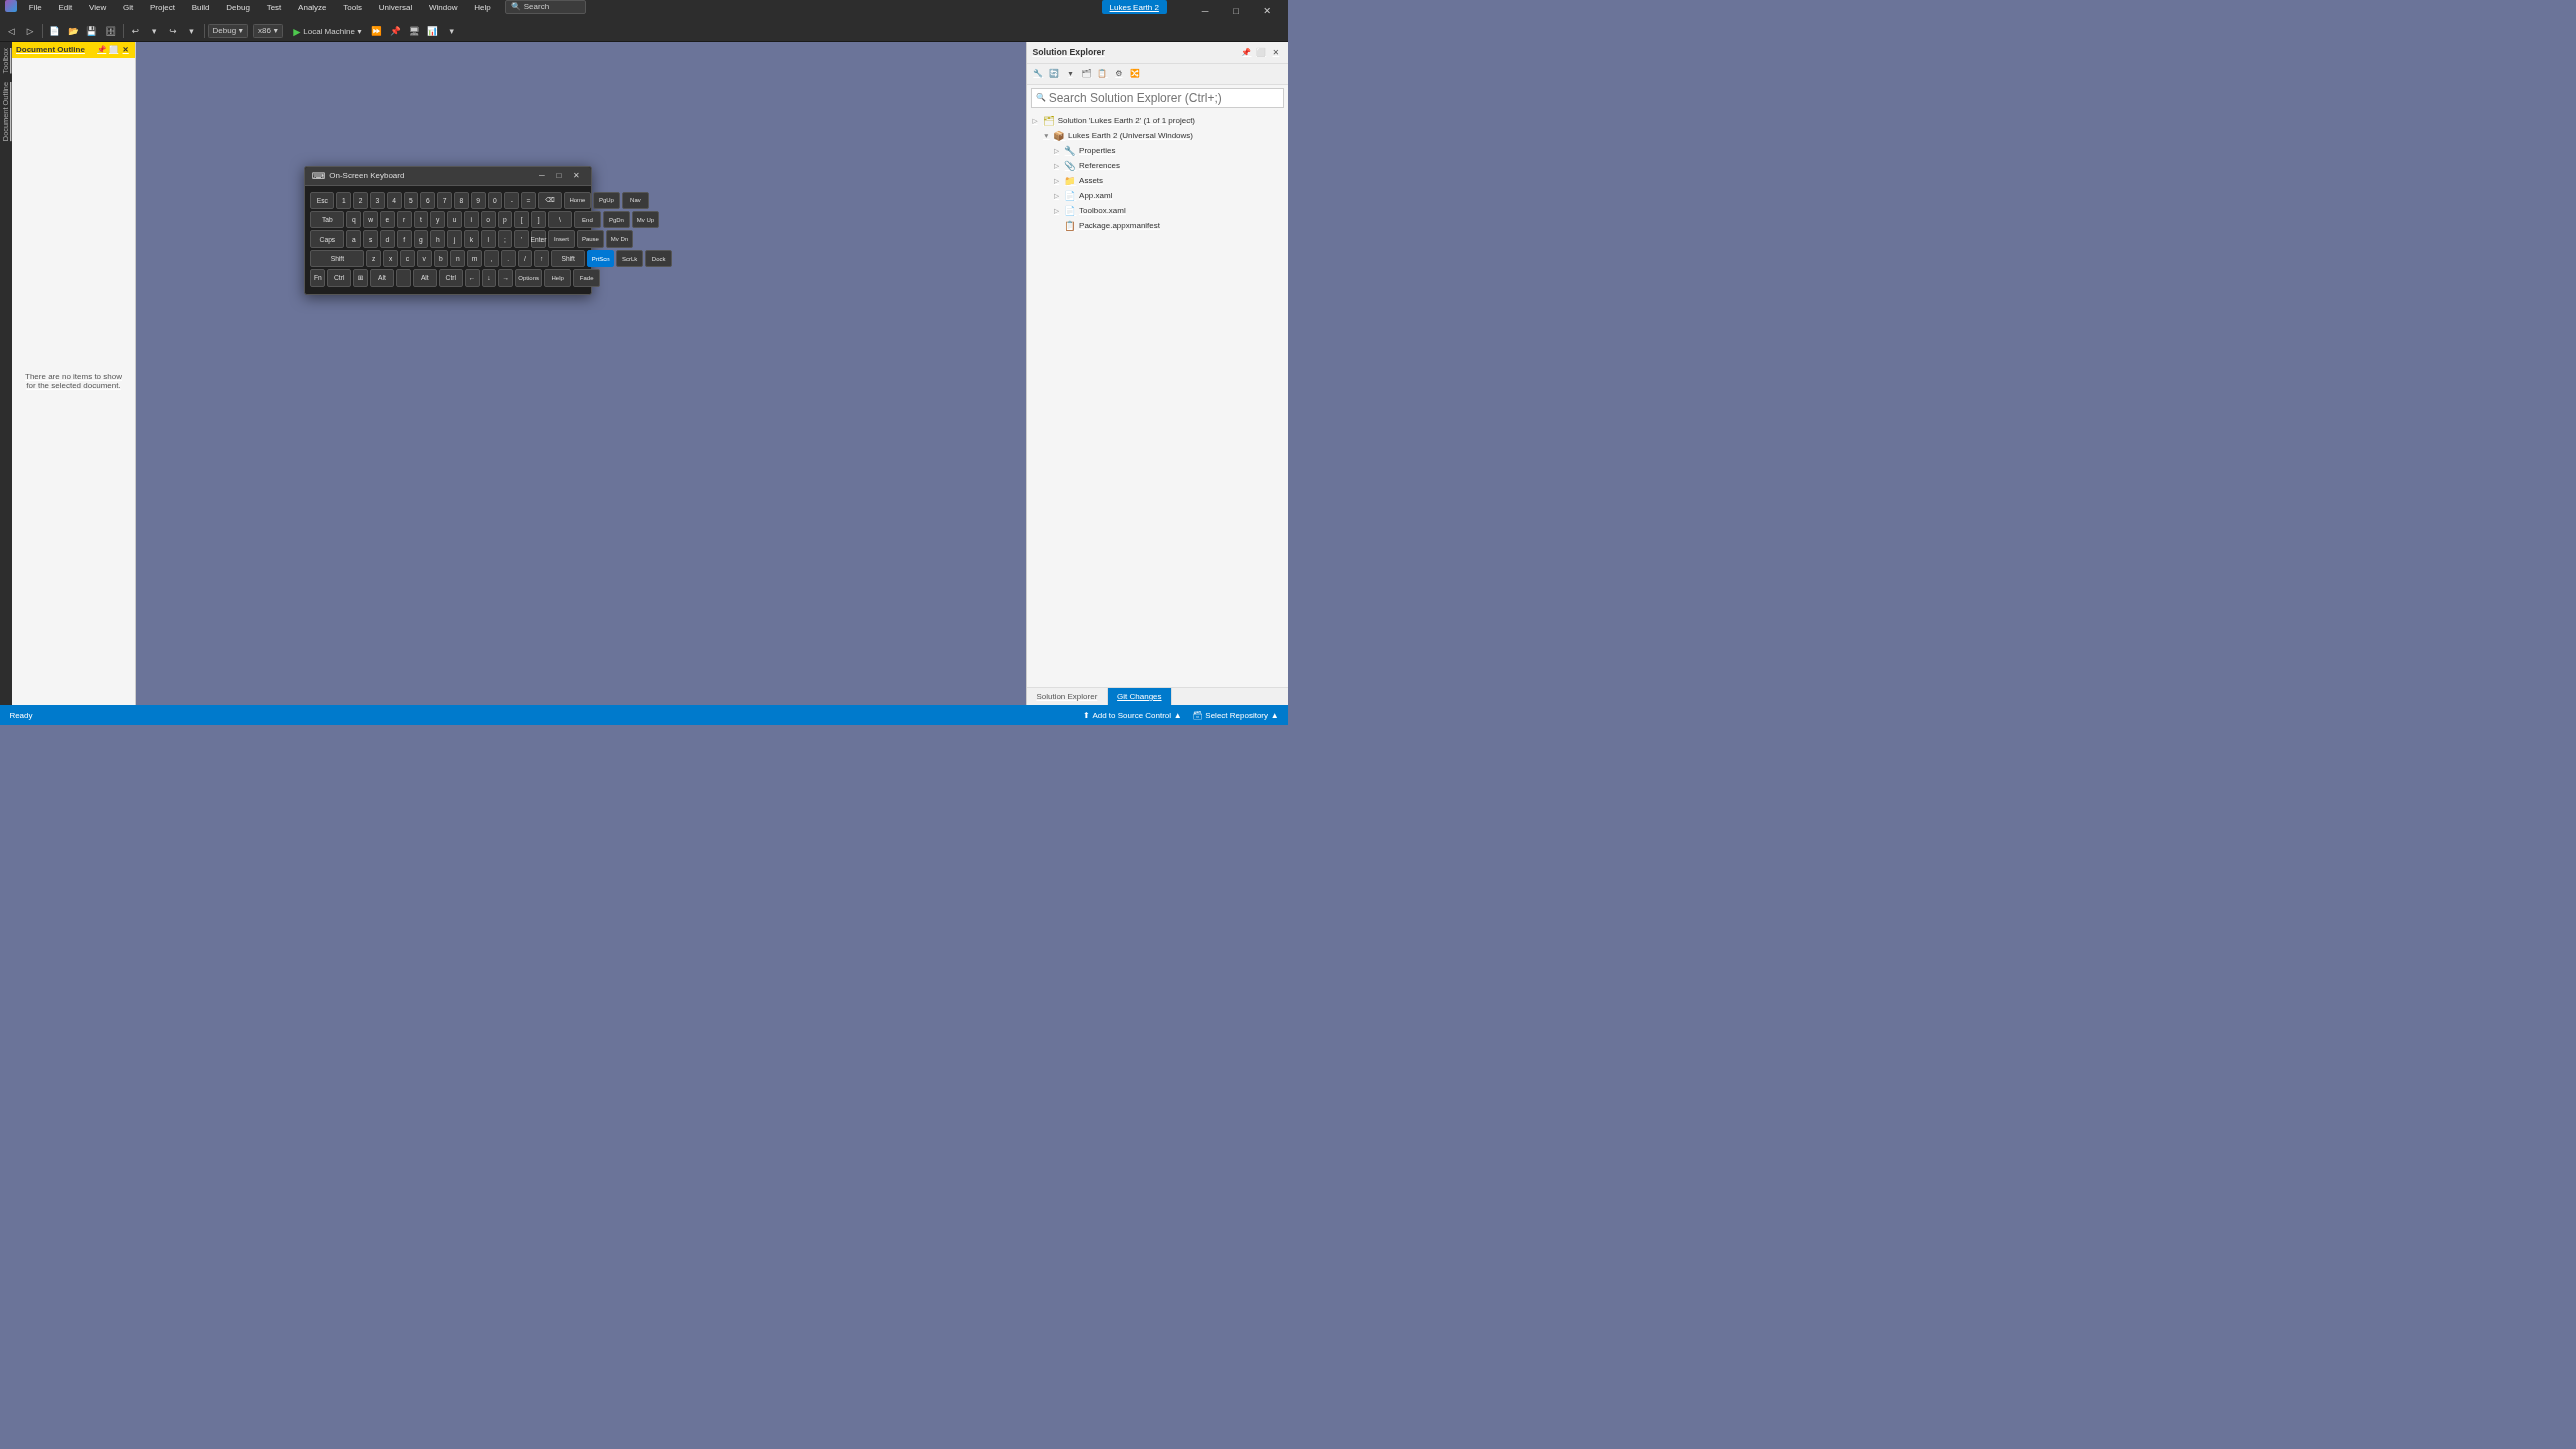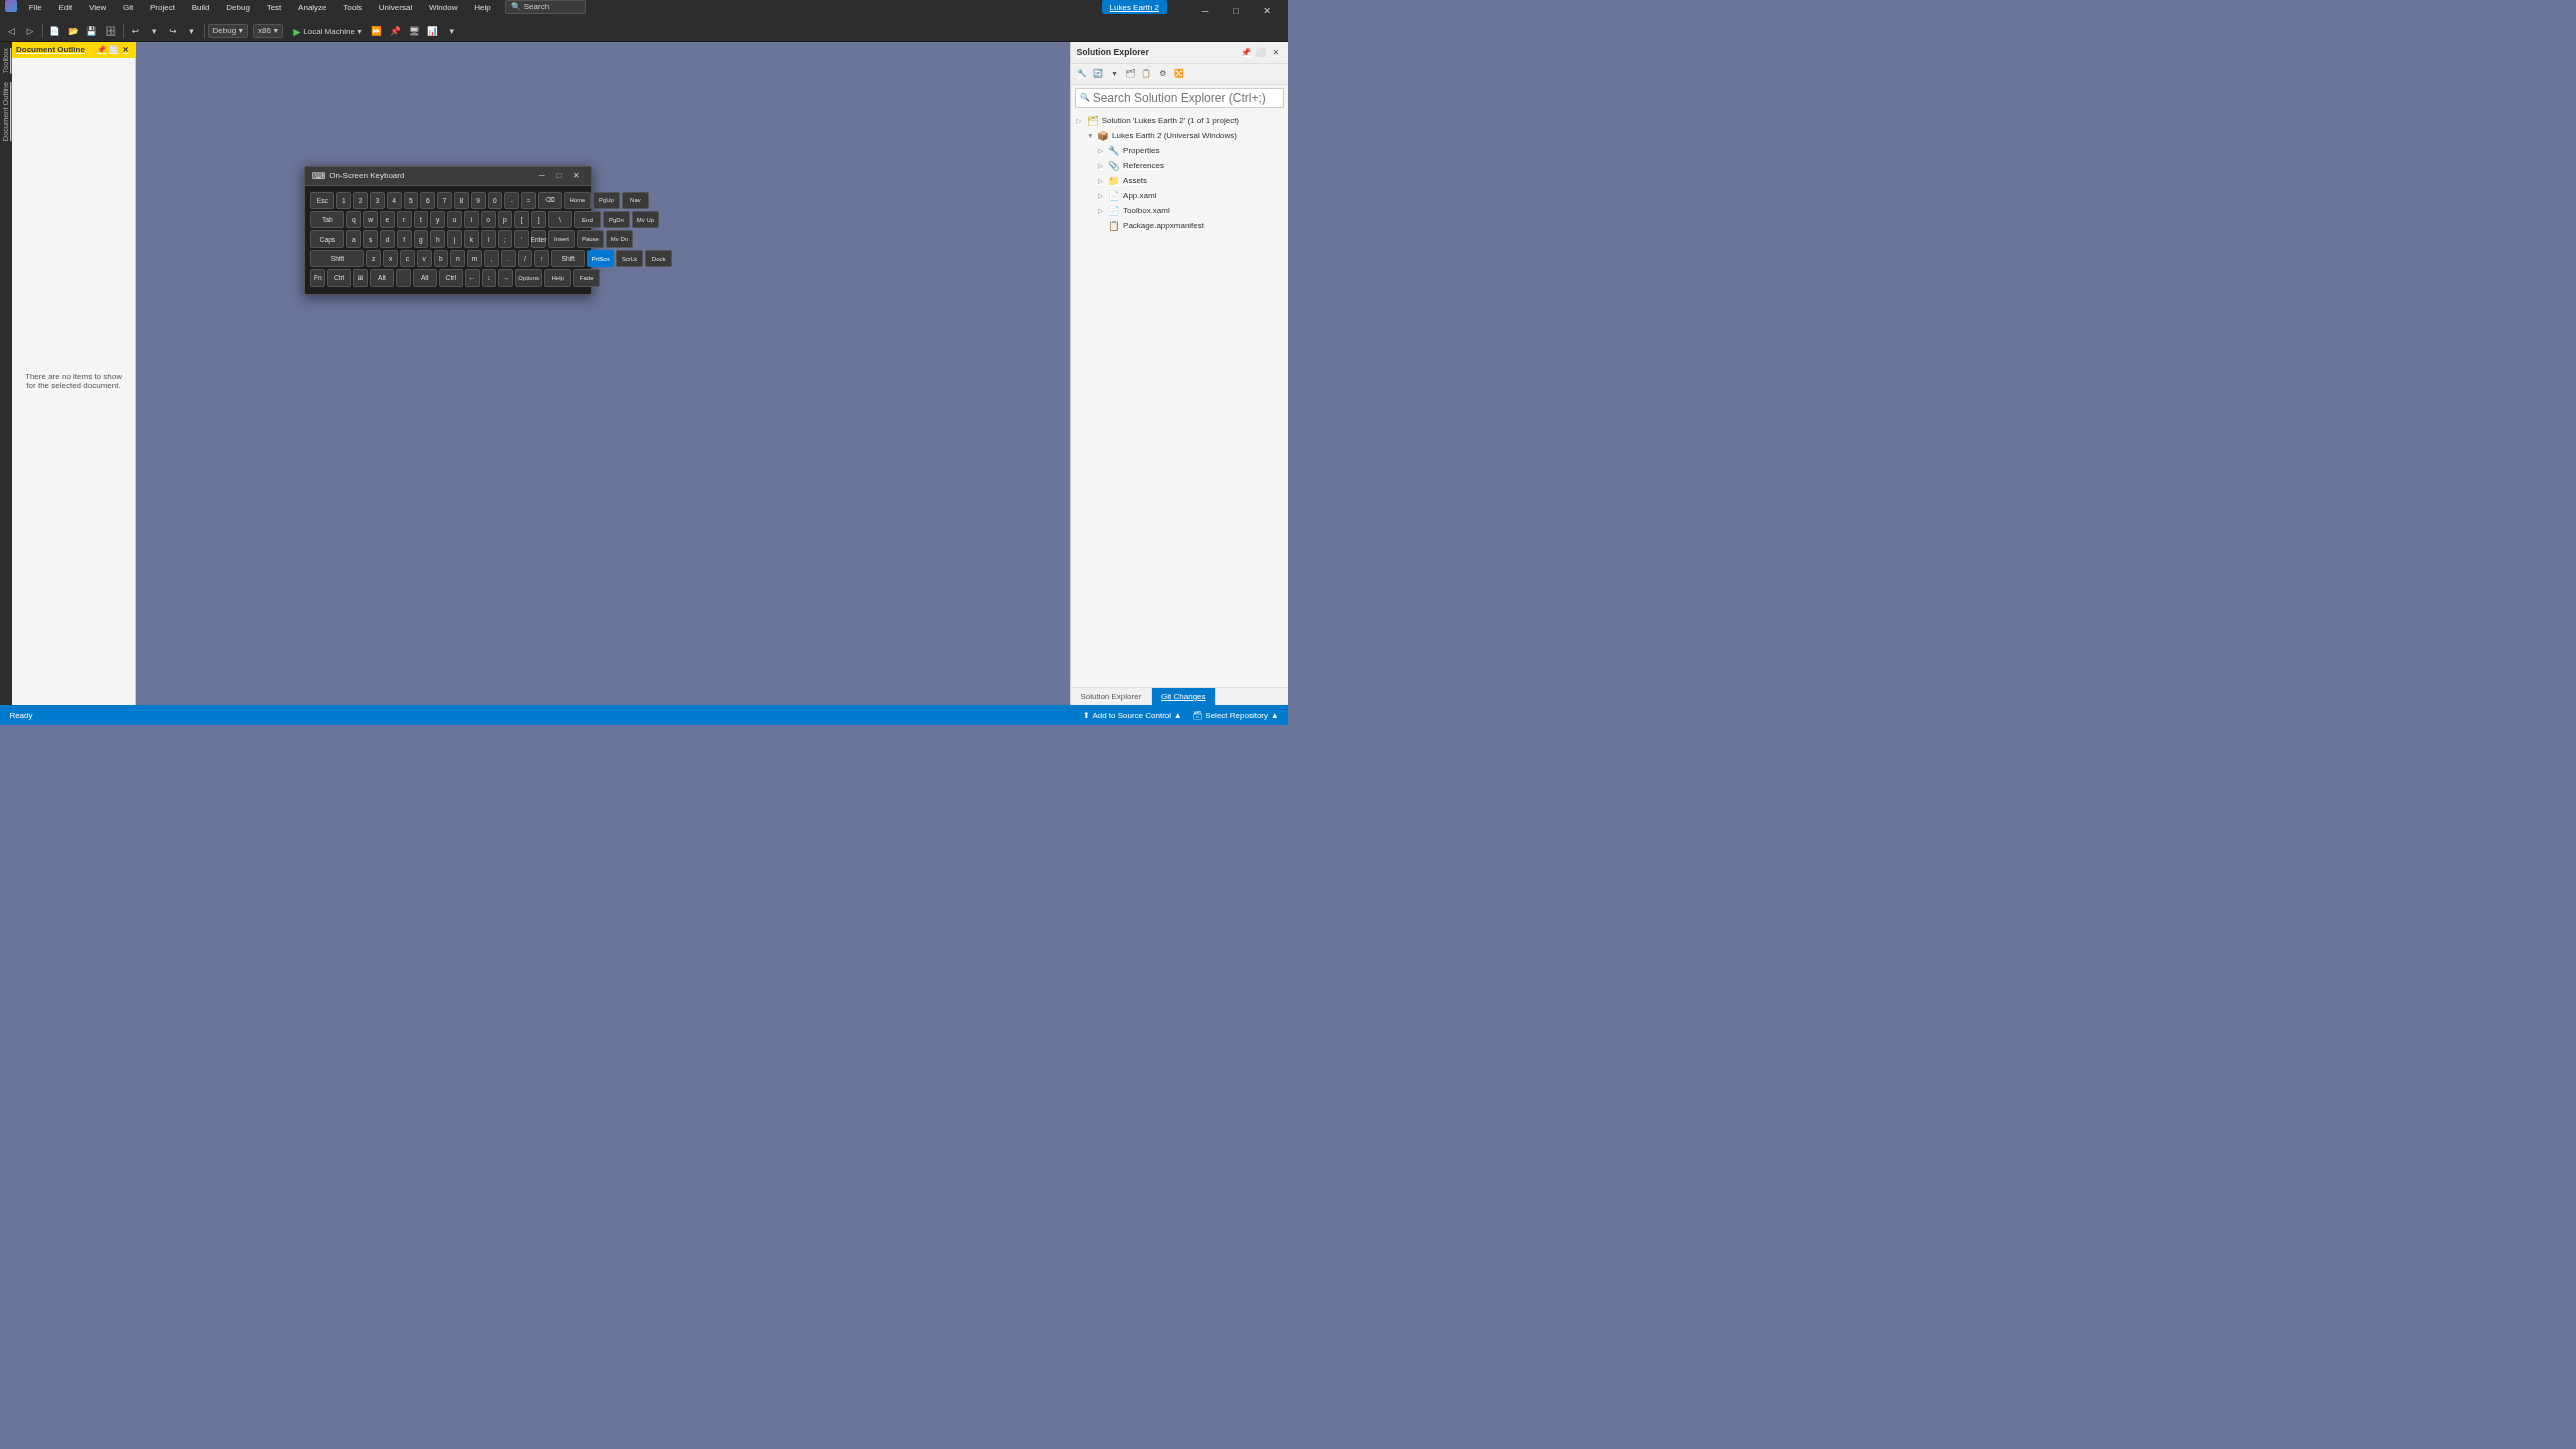--- a/index.html
+++ b/index.html
@@ -217,21 +217,21 @@
     }
     .key.wide { min-width: 24px; }
     .key.wider { min-width: 34px; }
     .key.widest { min-width: 54px; }
     .key.blue { background: #0078d4; border-color: #0078d4; color: white; }
     .key.nav-key { font-size: 6px; min-width: 27px; }
     .key-flex { flex: 1; }
 
     
     #solution-explorer {
-      width: 218px;
+      width: 262px;
       background: #f5f5f5;
       display: flex; flex-direction: column;
       border-left: 0.7px solid #ccc;
     }
     #se-header {
       display: flex; align-items: center; justify-content: space-between;
       background: #f0f0f0;
       padding: 4px 5.4px;
       border-bottom: 0.7px solid #ddd;
     }

